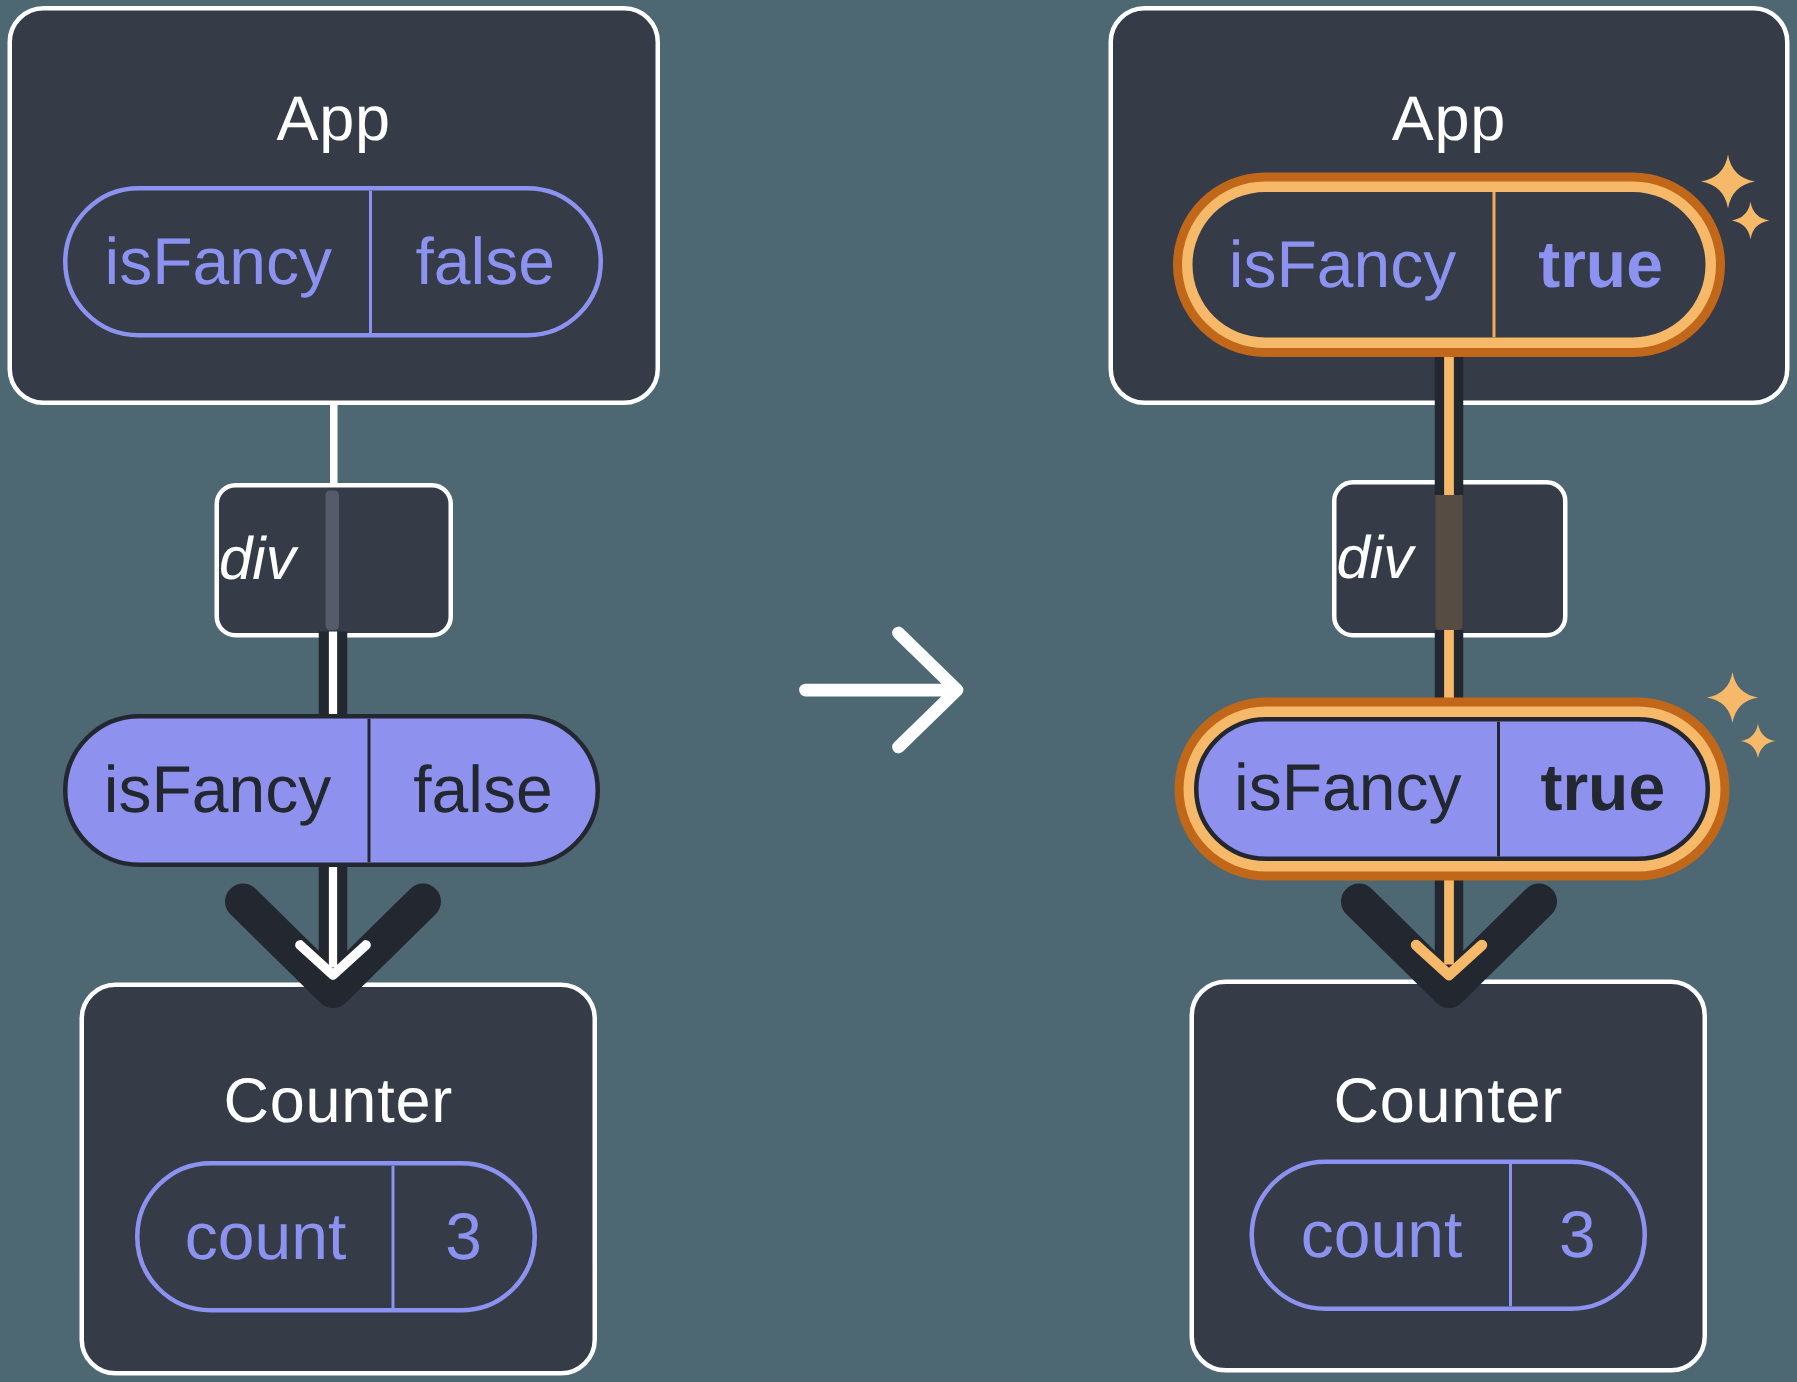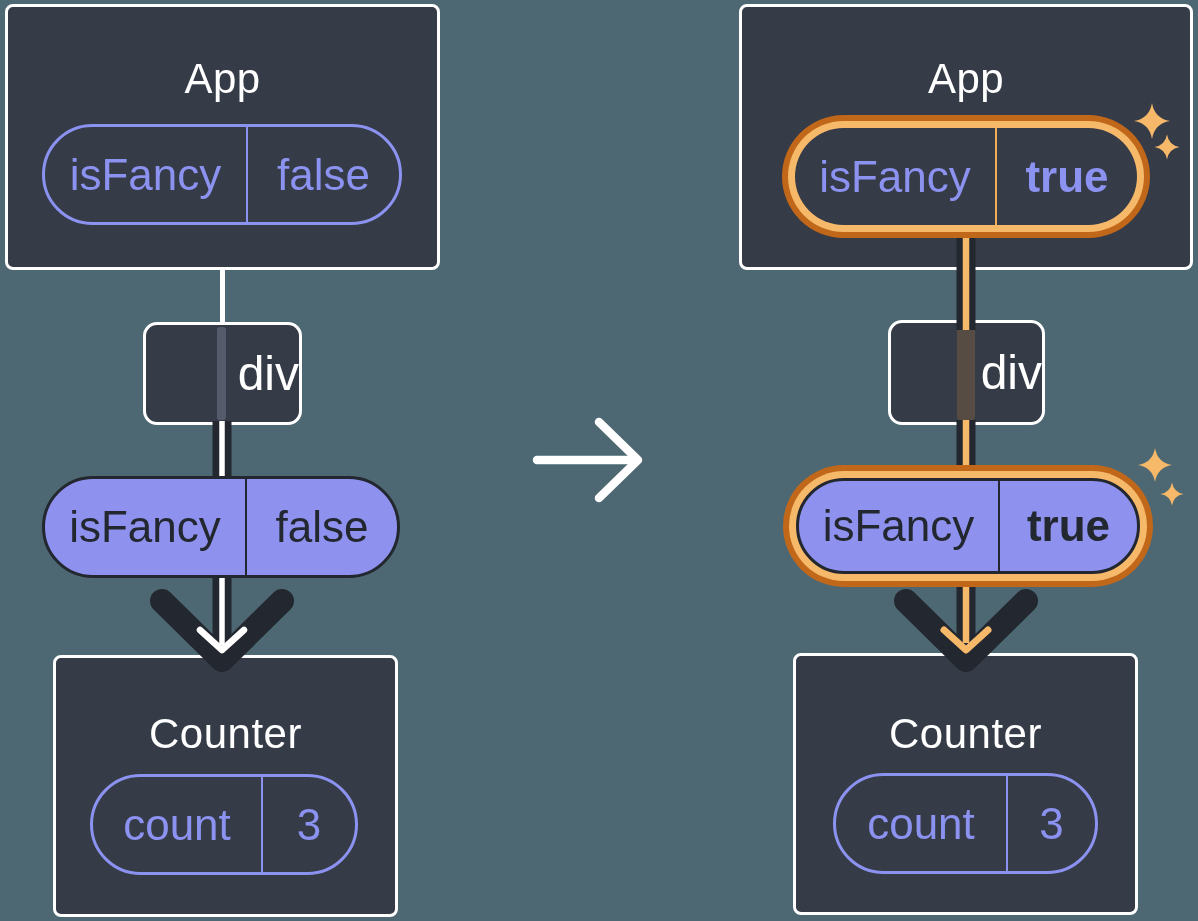--- a/index.html
+++ b/index.html
@@ -13,31 +13,31 @@
     --orange-divider:#F0AD56;
     --white:#FFFFFF;
   }
   html,body{margin:0;padding:0;background:var(--bg);}
   .canvas{
     position:relative;width:1198px;height:921px;background:var(--bg);
     font-family:"Liberation Sans", sans-serif;overflow:hidden;
   }
   .box{
     position:absolute;background:var(--box);
-    border:3.5px solid var(--white);border-radius:8px;box-sizing:border-box;
+    border:3.5px solid var(--white);border-radius:24px;box-sizing:border-box;
   }
   .box-title{
     position:absolute;left:0;right:0;text-align:center;
     color:var(--white);font-size:42px;letter-spacing:.5px;
   }
   .divbox{
     position:absolute;background:var(--box);
     border:3.5px solid var(--white);border-radius:14px;box-sizing:border-box;
-    display:flex;align-items:center;justify-content:flex-end;
-    color:var(--white);font-size:48px;
+    display:flex;align-items:center;justify-content:flex-start;
+    color:var(--white);font-size:40px;font-style:italic;
   }
   .div-stripe{position:absolute;top:2px;bottom:2px;border-radius:3px;}
   .pill{
     position:absolute;border-radius:60px;box-sizing:border-box;
     display:flex;align-items:stretch;font-size:44px;overflow:hidden;
   }
   .pill.outlined{border:3px solid var(--purple);color:var(--purple);background:transparent;}
   .pill.filled{border:3px solid var(--dark);color:var(--dark);background:var(--purple-fill);}
   .pill .cell{display:flex;align-items:center;justify-content:center;box-sizing:border-box;}
   .pill .cell.first{border-right:2.5px solid var(--purple);}

